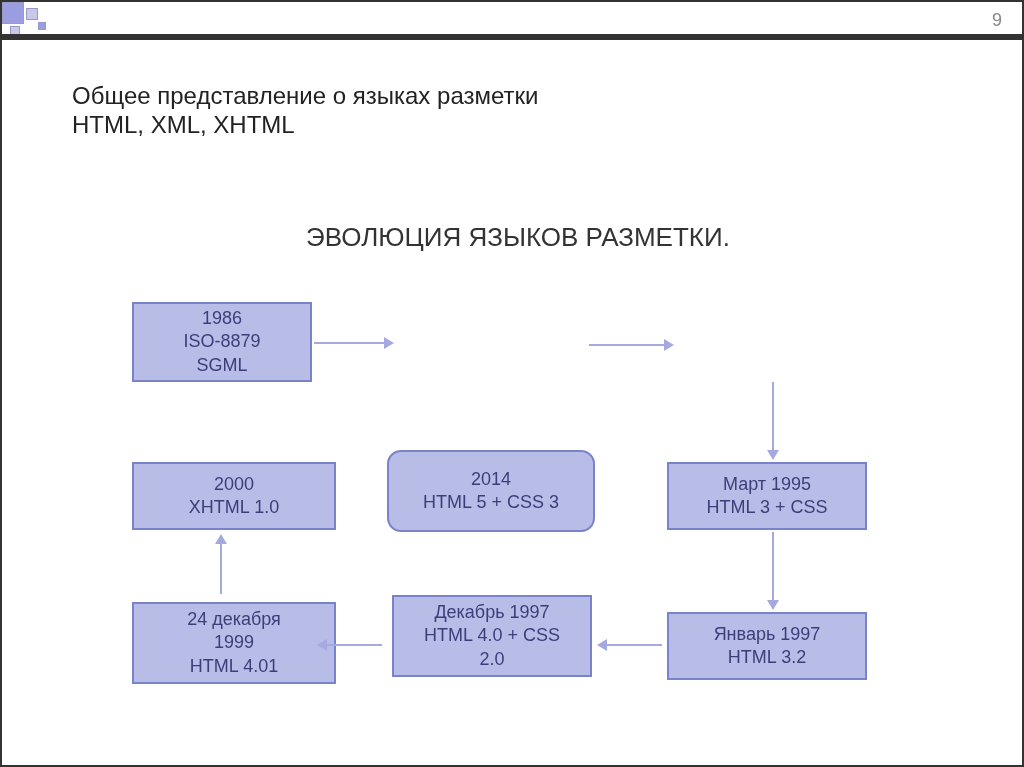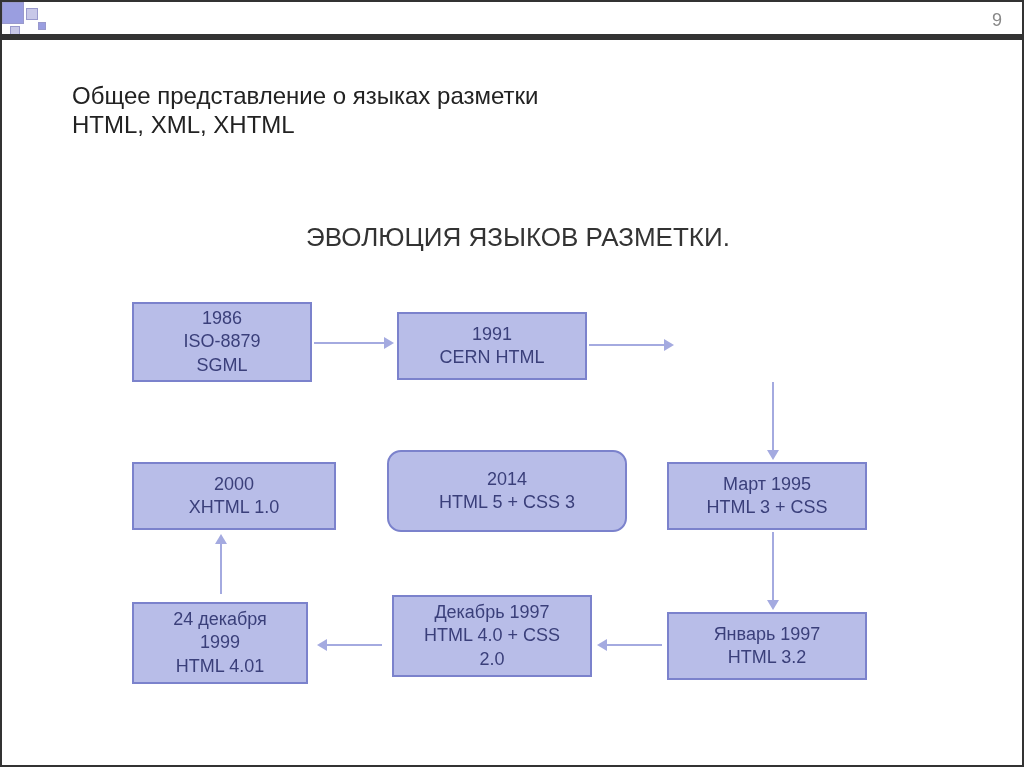--- a/index.html
+++ b/index.html
@@ -131,42 +131,38 @@
 <div class="subtitle">ЭВОЛЮЦИЯ ЯЗЫКОВ РАЗМЕТКИ.</div>
 
 <div class="diagram">
 
   <div class="box" style="left:130px;top:20px;width:180px;height:80px;">
     <span>1986</span>
     <span>ISO-8879</span>
     <span>SGML</span>
   </div>
 
-  <div class="box" style="left:395px;top:30px;width:190px;height:68px;">
-    <span>1991</span>
-    <span>CERN HTML</span>
-  </div>
 
 
   <div class="box" style="left:130px;top:180px;width:204px;height:68px;">
     <span>2000</span>
     <span>XHTML 1.0</span>
   </div>
 
-  <div class="box rounded" style="left:385px;top:168px;width:240px;height:82px;">
+  <div class="box rounded" style="left:385px;top:168px;width:208px;height:82px;">
     <span>2014</span>
     <span>HTML 5 + CSS 3</span>
   </div>
 
   <div class="box" style="left:665px;top:180px;width:200px;height:68px;">
     <span>Март 1995</span>
     <span>HTML 3 +  CSS</span>
   </div>
 
-  <div class="box" style="left:130px;top:320px;width:176px;height:82px;">
+  <div class="box" style="left:130px;top:320px;width:204px;height:82px;">
     <span>24 декабря</span>
     <span>1999</span>
     <span>HTML 4.01</span>
   </div>
 
   <div class="box" style="left:390px;top:313px;width:200px;height:82px;">
     <span>Декабрь 1997</span>
     <span>HTML 4.0 + CSS</span>
     <span>2.0</span>
   </div>

